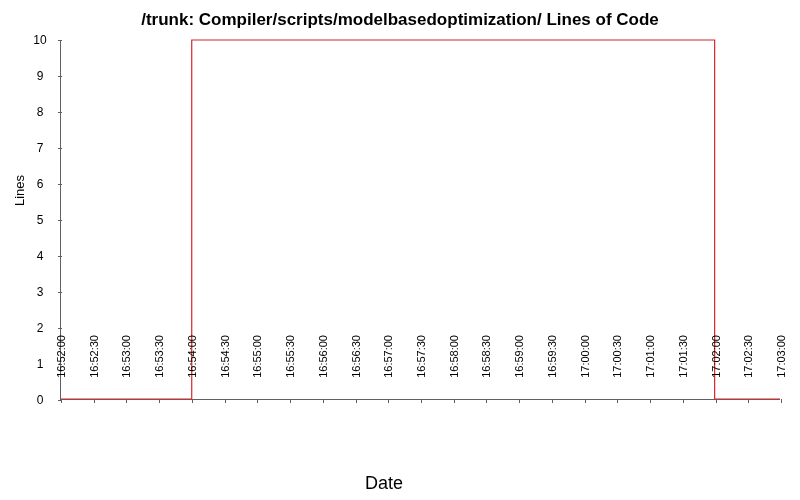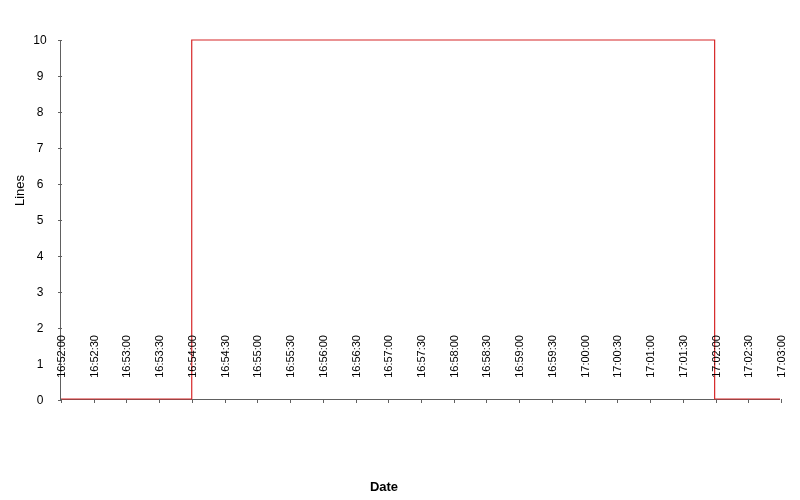--- a/index.html
+++ b/index.html
@@ -53,22 +53,22 @@
     white-space: nowrap;
     position: relative;
     top: -60px;
   }
   .x-label {
     position: absolute;
     bottom: 6px;
     left: 0;
     width: 768px;
     text-align: center;
-    font-size: 13px;
-    font-weight: bold;
+    font-size: 18px;
+    font-weight: normal;
   }
   .y-tick {
     position: absolute;
     right: 100%;
     width: 30px;
     text-align: center;
     font-size: 12px;
     transform: translateY(-50%);
     padding-right: 6px;
   }
@@ -105,20 +105,21 @@
     top: 0;
     width: 100%;
     height: 100%;
     overflow: visible;
   }
 </style>
 </head>
 <body>
 
 <div class="chart-container">
+  <div class="chart-title">/trunk: Compiler/scripts/modelbasedoptimization/ Lines of Code</div>
 
   <div class="y-label">
     <span>Lines</span>
   </div>
 
   <div class="plot-area" id="plot">
     <svg class="series" id="series-svg" preserveAspectRatio="none" viewBox="0 0 720 360">
         <polyline points="0,360 32.72727272727273,360 65.45454545454545,360 98.18181818181817,360 130.9090909090909,360 130.9090909090909,0 163.63636363636363,0 196.36363636363635,0 229.0909090909091,0 261.8181818181818,0 294.54545454545456,0 327.27272727272725,0 360,0 392.7272727272727,0 425.4545454545455,0 458.1818181818182,0 490.9090909090909,0 523.6363636363636,0 556.3636363636364,0 589.0909090909091,0 621.8181818181819,0 654.5454545454545,0 654.5454545454545,360 687.2727272727273,360 720,360" fill="none" stroke="#d62728" stroke-width="1.2"></polyline>
       </svg>
   <div class="y-tick" style="top: 360px;">0</div>

